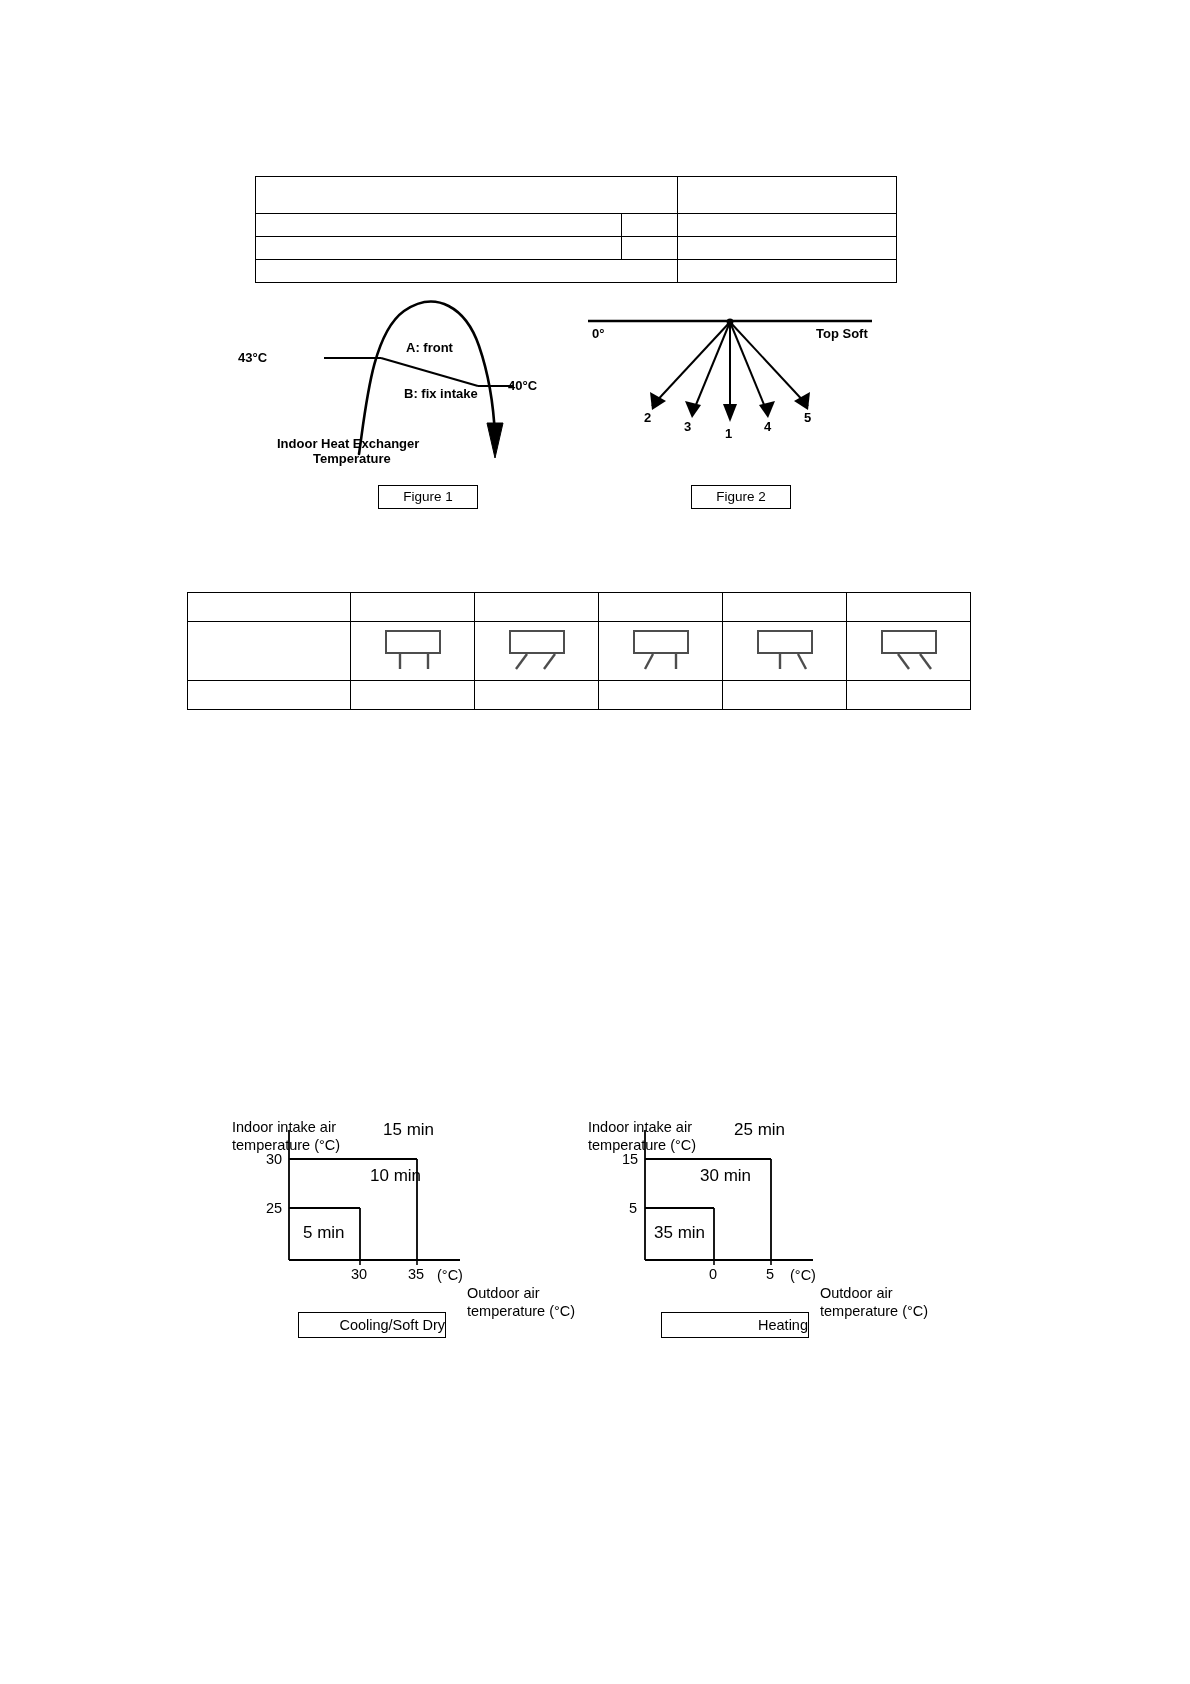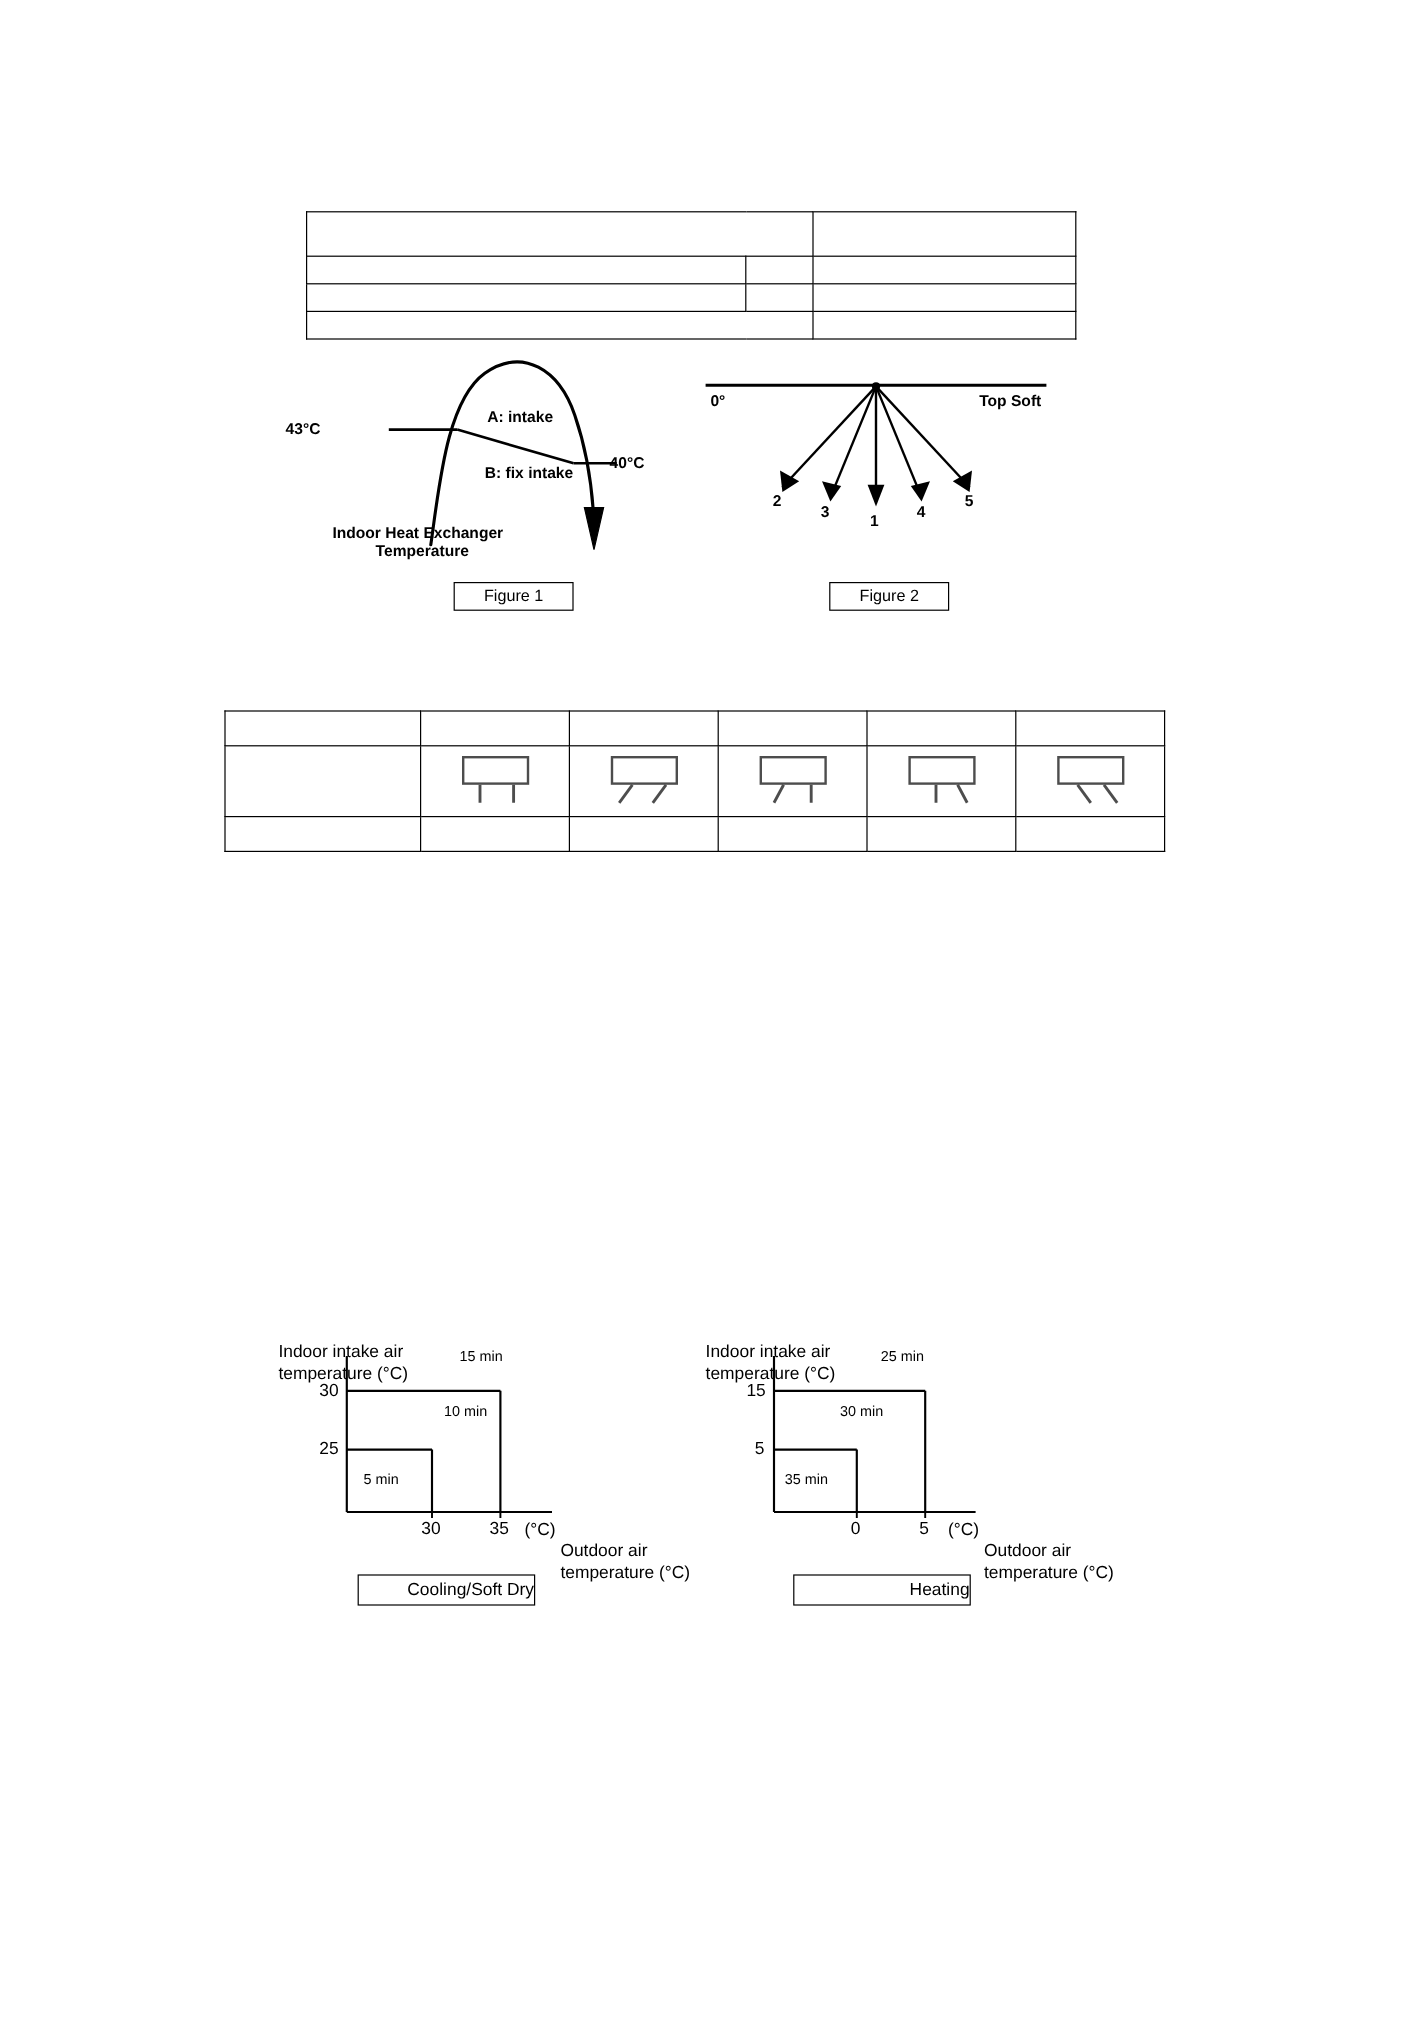--- a/index.html
+++ b/index.html
@@ -46,21 +46,21 @@
   #louver-table{left:187px;top:592px;}
   #louver-table td{height:28px;}
   #louver-table td.r-mid{height:58px;text-align:center;}
   #louver-table td.c0{width:162px;}
   #louver-table td.cx{width:123px;}
 
   
   .chart{position:absolute;}
   .axis-title{font-size:14.5px;line-height:18px;white-space:nowrap;margin-top:32px;}
   .tick{font-size:14.5px;line-height:16px;white-space:nowrap;}
-  .region-lbl{font-size:12px;line-height:16px;white-space:nowrap;}
+  .region-lbl{font-size:17px;line-height:16px;white-space:nowrap;}
   .chart-caption{
     border:1.4px solid #000;text-align:right;
     font-size:14.5px;line-height:24px;height:24px;background:#fff;
   }
 </style>
 </head>
 <body>
 
 <table class="grid abs" id="top-table">
   <tbody>
@@ -94,21 +94,21 @@
 
     <line x1="48" y1="72" x2="105" y2="72" stroke="#000" stroke-width="2.2"></line>
 
     <line x1="105" y1="72" x2="202" y2="100" stroke="#000" stroke-width="2.2"></line>
 
     <line x1="202" y1="100" x2="238" y2="100" stroke="#000" stroke-width="2.2"></line>
   </svg>
 
   <div class="abs fig-label b" style="left:-38px;top:64px;">43°C</div>
   <div class="abs fig-label b" style="left:232px;top:92px;">40°C</div>
-  <div class="abs fig-label b" style="left:130px;top:54px;">A: intake</div>
+  <div class="abs fig-label b" style="left:130px;top:54px;">A: front</div>
   <div class="abs fig-label b" style="left:128px;top:100px;">B: fix intake</div>
   <div class="abs fig-label b" style="left:1px;top:150px;text-align:left;">Indoor Heat Exchanger</div>
   <div class="abs fig-label b" style="left:37px;top:165px;">Temperature</div>
 </div>
 
 <div class="abs fig-caption" id="cap1">Figure 1</div>
 
 <div class="abs" id="fig2-wrap">
   <svg width="310" height="145" viewBox="0 0 310 145">
 

